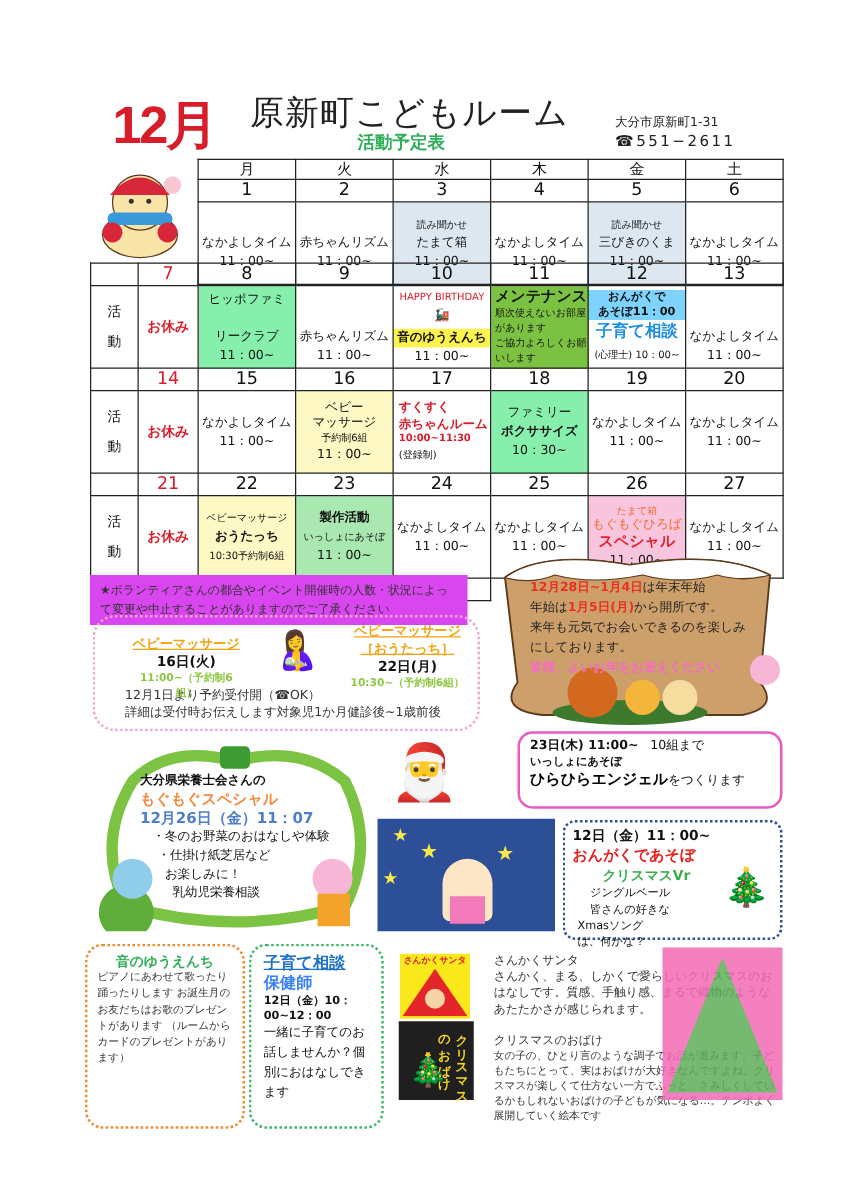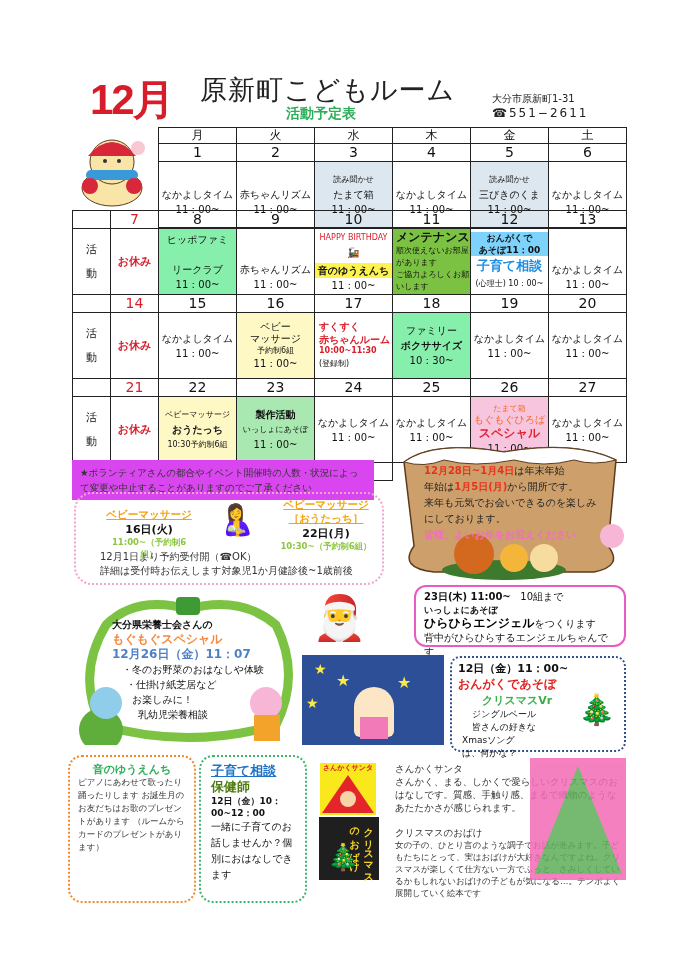--- a/index.html
+++ b/index.html
@@ -48,21 +48,21 @@
 .pk-text .bl{color:#4e7fc7;font-weight:bold;font-size:12px}
 .photo{left:302px;top:655px;width:142px;height:90px;background:#2c4f97}
 .music{left:450px;top:656px;width:176px;height:96px;border:2.5px dotted #2e5090;border-radius:10px;padding:3px 6px;font-size:9px}
 .music .h{font-size:11px;font-weight:bold}
 .music .r{color:#e42121;font-weight:bold;font-size:12px}
 .music .g{color:#3aae4a;font-weight:bold;font-size:11px}
 .box1{left:68px;top:755px;width:128px;height:148px;border:2.5px dotted #f08a2a;border-radius:14px;padding:6px 8px;font-size:8.5px;line-height:13px;color:#333}
 .box1 .t{color:#2fae5a;font-weight:bold;font-size:11px;text-align:center;display:block}
 .box2{left:199px;top:755px;width:108px;height:148px;border:2.5px dotted #3bb86a;border-radius:14px;padding:6px 10px;font-size:10px;line-height:16px}
 .box2 .t{color:#1e73c8;font-weight:bold;font-size:13px;text-decoration:underline;display:block}
-.box2 .s{color:#4d7c0f;font-weight:bold;font-size:13px;display:block}
+.box2 .s{color:#3b82f6;font-weight:bold;font-size:13px;display:block}
 .box2 .d{font-weight:bold;font-size:9px;line-height:12px;display:block}
 .book1{left:320px;top:763px;width:56px;height:52px;background:#f8e81c}
 .book2{left:319px;top:817px;width:60px;height:63px;background:#1f1f1f}
 .books-text{left:395px;top:762px;font-size:9.5px;line-height:13px;color:#333;width:230px}
 .pinkpic{left:530px;top:758px;width:96px;height:122px;background:#f46ab6}
 </style>
 </head>
 <body>
 
 <div class="abs month">12月</div>
@@ -350,21 +350,20 @@
   <div>来年も元気でお会いできるのを楽しみ</div>
   <div>にしております。</div>
   <div class="p">皆様、よいお年をお迎えください</div>
 </div>
 
 <div class="abs" style="left:310px;top:592px;width:60px;height:60px;font-size:44px;text-align:center">🎅</div>
 <div class="abs bubble">
   <div><span class="b">23日(木) 11:00~</span>&nbsp;&nbsp;&nbsp;<span>10組まで</span></div>
   <div class="b" style="font-size:9px;line-height:12px">いっしょにあそぼ</div>
   <div><span class="blue">ひらひらエンジェル</span><span>をつくります</span></div>
-  <div>背中がひらひらするエンジェルちゃんです</div>
 </div>
 
 <svg class="abs pumpkin" viewBox="0 0 225 150">
   <path d="M30 30 Q60 0 112 14 Q165 0 200 30 Q225 80 200 130 Q112 155 25 130 Q0 80 30 30Z" fill="#fff" stroke="#7dc343" stroke-width="9"></path>
   <rect x="100" y="2" width="24" height="18" rx="4" fill="#3e9a34"></rect>
   <circle cx="25" cy="135" r="22" fill="#5fae3c"></circle>
   <circle cx="30" cy="108" r="16" fill="#8fcdea"></circle>
   <circle cx="190" cy="108" r="16" fill="#f7b6d6"></circle>
   <rect x="178" y="120" width="26" height="26" fill="#f3a329"></rect>
 </svg>

